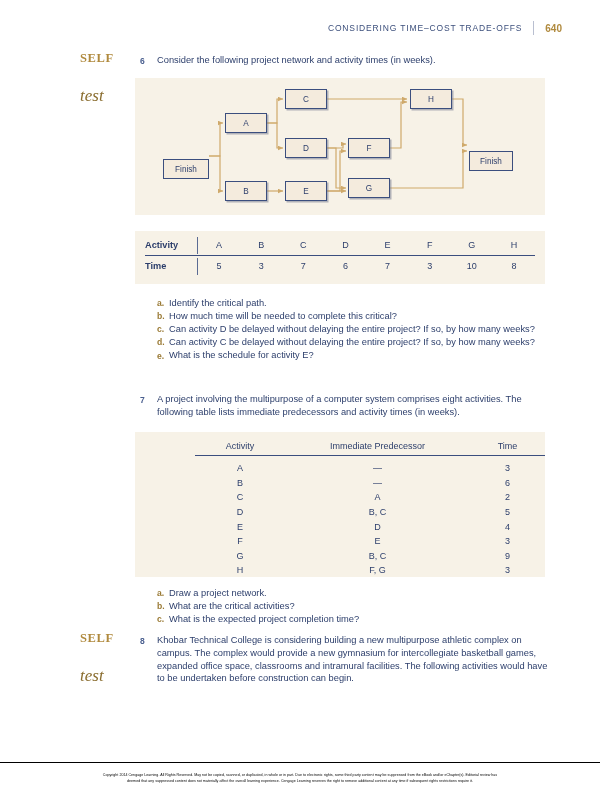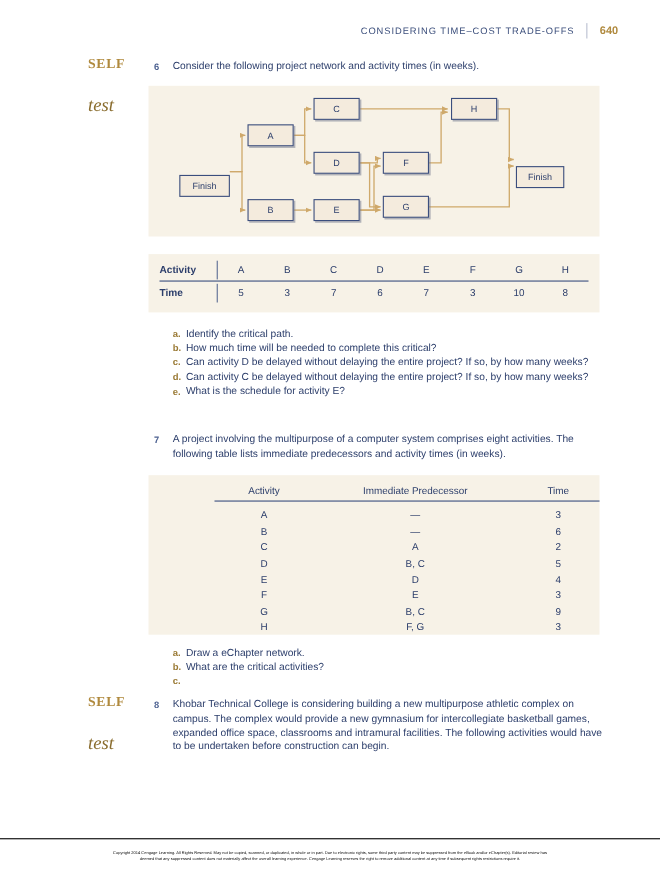--- a/index.html
+++ b/index.html
@@ -302,28 +302,29 @@
         <div class="c-act">H</div>
         <div class="c-pred">F, G</div>
         <div class="c-time">3</div>
       </div>
     </div>
   </div>
 
   <div class="sublist" style="left:157px; top:587px; width:400px;">
     <div class="sub-item">
       <div class="sub-letter">a.</div>
-      <div class="sub-text">Draw a eChapter network.</div>
+      <div class="sub-text">Draw a project network.</div>
     </div>
     <div class="sub-item">
       <div class="sub-letter">b.</div>
       <div class="sub-text">What are the critical activities?</div>
     </div>
     <div class="sub-item">
       <div class="sub-letter">c.</div>
+      <div class="sub-text">What is the expected project completion time?</div>
     </div>
   </div>
 
   <div class="selftest" style="left:80px; top:632px;">
     <div class="st-self">SELF</div>
     <div class="st-test">test</div>
   </div>
 
   <div class="prob" style="left:140px; top:634px; width:412px;">
     <div class="prob-num">8</div>

